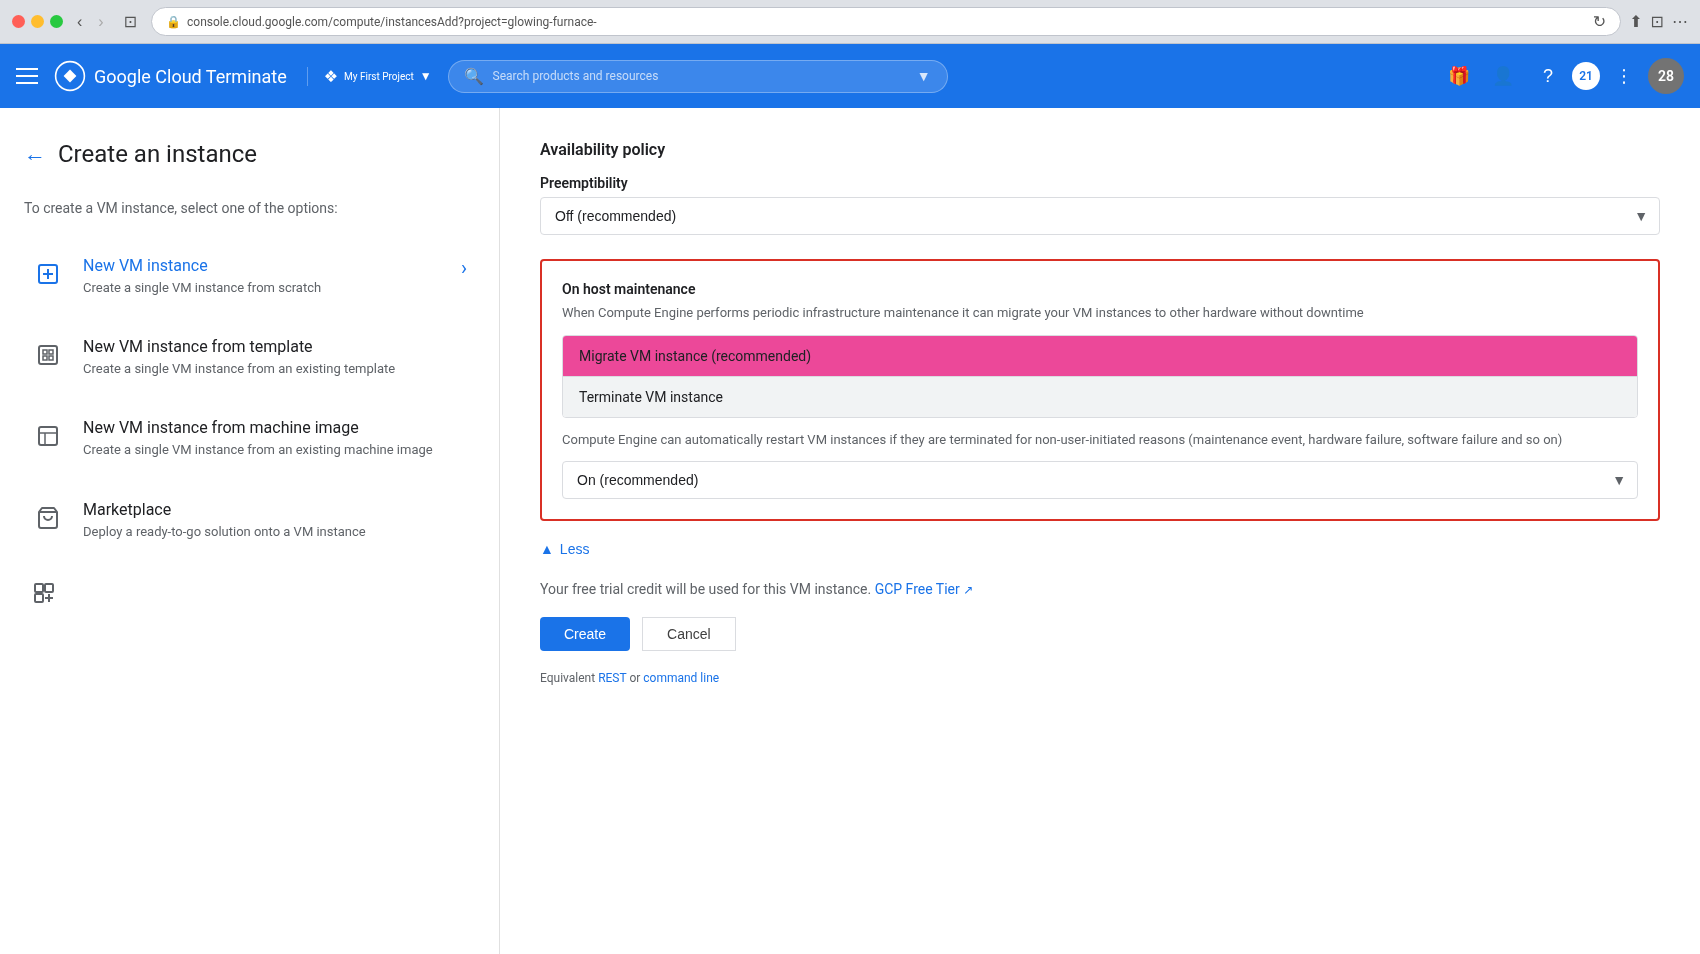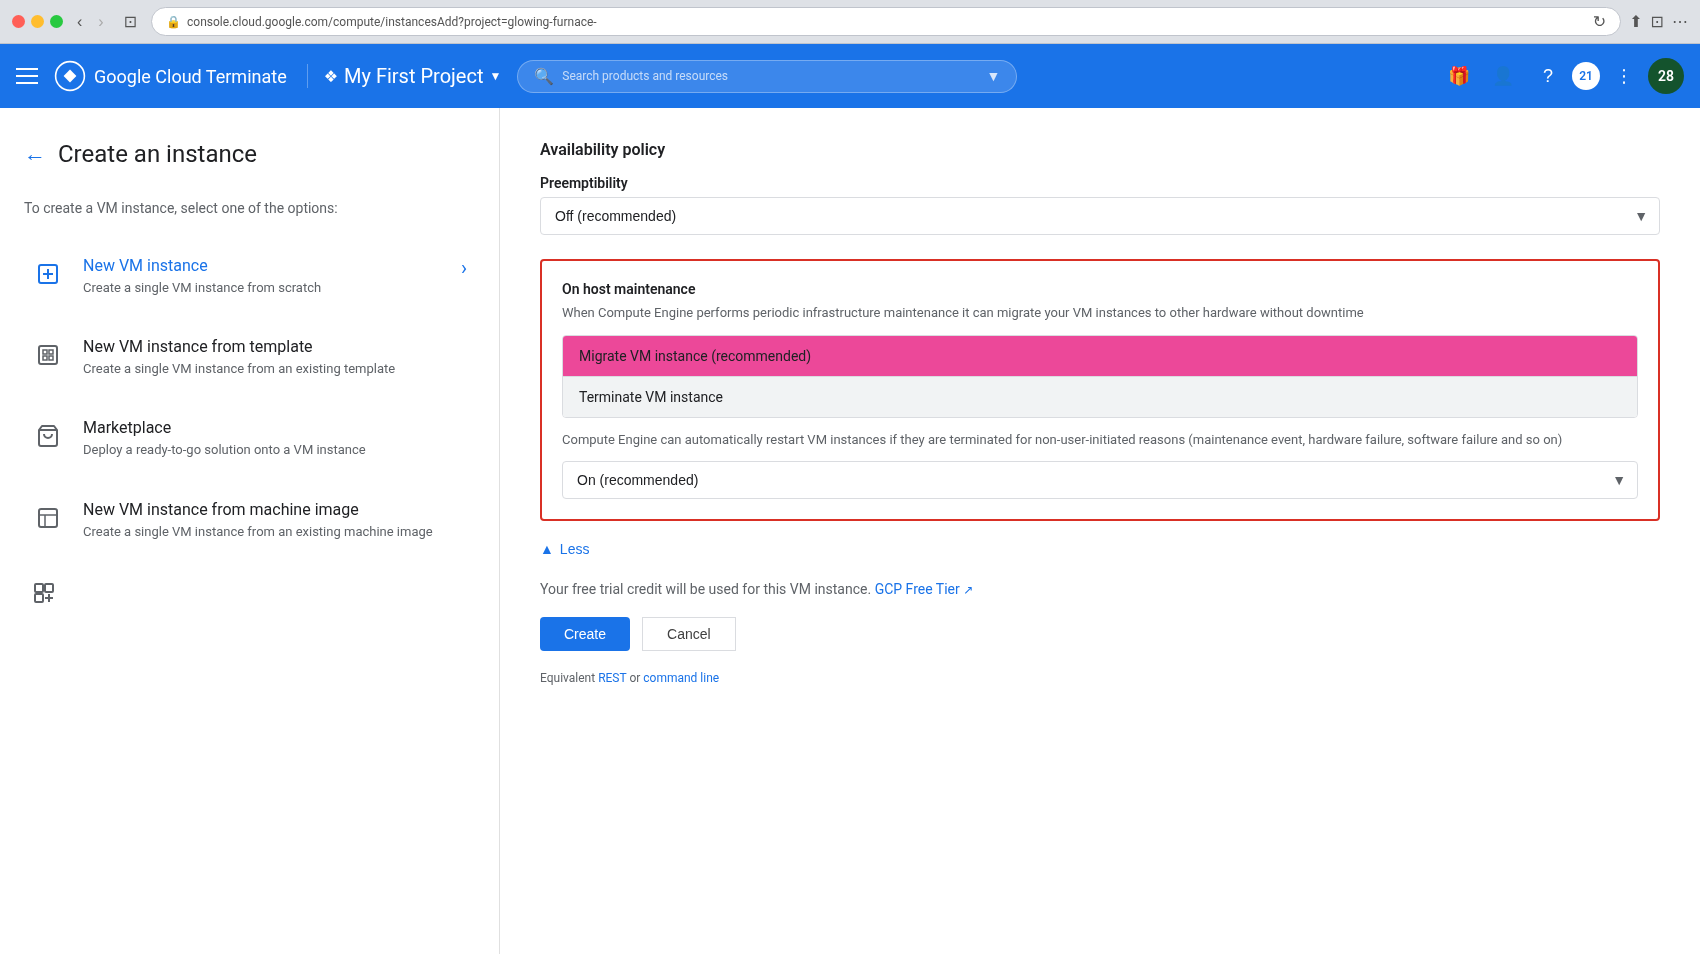--- a/index.html
+++ b/index.html
@@ -57,21 +57,21 @@
     .gcp-logo { display: flex; align-items: center; gap: 8px; }
     .gcp-logo-icon { width: 32px; height: 32px; }
     .gcp-title { font-size: 18px; font-weight: 400; color: #fff; white-space: nowrap; }
     .project-selector {
       display: flex; align-items: center; gap: 6px; cursor: pointer;
       border-left: 1px solid rgba(255,255,255,0.3);
       padding-left: 16px;
       margin-left: 4px;
     }
     .project-icon { font-size: 16px; }
-    .project-name { font-size: 20px; color: #fff; }
+    .project-name { font-size: 10px; color: #fff; }
     .dropdown-arrow { font-size: 12px; }
     .search-bar {
       flex: 1;
       background: rgba(255,255,255,0.15);
       border: 1px solid rgba(255,255,255,0.3);
       border-radius: 24px;
       display: flex;
       align-items: center;
       padding: 6px 16px;
       gap: 8px;
@@ -89,21 +89,21 @@
       font-size: 18px;
     }
     .notif-badge {
       background: #fff; color: #1a73e8;
       border-radius: 50%; width: 28px; height: 28px;
       display: flex; align-items: center; justify-content: center;
       font-size: 12px; font-weight: 600; cursor: pointer;
     }
     .avatar {
       width: 36px; height: 36px; border-radius: 50%;
-      background: #14532d; color: #fff;
+      background: #737373; color: #fff;
       display: flex; align-items: center; justify-content: center;
       font-size: 14px; font-weight: 600; cursor: pointer; text-align: right;
     }
 
     
     .page-body { display: flex; min-height: calc(954px - 44px - 64px); }
 
     
     .left-sidebar {
       width: 500px;
@@ -333,42 +333,42 @@
       </div>
       <div class="option-content">
         <div class="option-title">New VM instance from template</div>
         <div class="option-desc">Create a single VM instance from an existing template</div>
       </div>
     </div>
 
     <div class="option-item">
       <div class="option-icon">
         <svg width="24" height="24" viewBox="0 0 24 24" fill="none">
+            <rect x="3" y="3" width="18" height="18" rx="2" stroke="#5f6368" stroke-width="2"></rect>
+            <line x1="3" y1="9" x2="21" y2="9" stroke="#5f6368" stroke-width="1.5"></line>
+            <line x1="9" y1="9" x2="9" y2="21" stroke="#5f6368" stroke-width="1.5"></line>
+          </svg>
+      </div>
+      <div class="option-content">
+        <div class="option-title">New VM instance from machine image</div>
+        <div class="option-desc">Create a single VM instance from an existing machine image</div>
+      </div>
+    </div>
+
+    <div class="option-item">
+      <div class="option-icon">
+        <svg width="24" height="24" viewBox="0 0 24 24" fill="none">
             <path d="M6 2L3 6v14a2 2 0 002 2h14a2 2 0 002-2V6l-3-4z" stroke="#5f6368" stroke-width="2" stroke-linejoin="round"></path>
             <line x1="3" y1="6" x2="21" y2="6" stroke="#5f6368" stroke-width="2"></line>
             <path d="M16 10a4 4 0 01-8 0" stroke="#5f6368" stroke-width="2"></path>
           </svg>
       </div>
       <div class="option-content">
         <div class="option-title">Marketplace</div>
         <div class="option-desc">Deploy a ready-to-go solution onto a VM instance</div>
-      </div>
-    </div>
-
-    <div class="option-item">
-      <div class="option-icon">
-        <svg width="24" height="24" viewBox="0 0 24 24" fill="none">
-            <rect x="3" y="3" width="18" height="18" rx="2" stroke="#5f6368" stroke-width="2"></rect>
-            <line x1="3" y1="9" x2="21" y2="9" stroke="#5f6368" stroke-width="1.5"></line>
-            <line x1="9" y1="9" x2="9" y2="21" stroke="#5f6368" stroke-width="1.5"></line>
-          </svg>
-      </div>
-      <div class="option-content">
-        <div class="option-title">New VM instance from machine image</div>
-        <div class="option-desc">Create a single VM instance from an existing machine image</div>
       </div>
     </div>
 
     <div style="margin-top: 16px; padding-left: 8px;">
       <button class="sidebar-action-btn">
         <svg width="24" height="24" viewBox="0 0 24 24" fill="none">
             <rect x="3" y="3" width="8" height="8" rx="1" stroke="#5f6368" stroke-width="2"></rect>
             <rect x="13" y="3" width="8" height="8" rx="1" stroke="#5f6368" stroke-width="2"></rect>
             <rect x="3" y="13" width="8" height="8" rx="1" stroke="#5f6368" stroke-width="2"></rect>
             <line x1="13" y1="17" x2="21" y2="17" stroke="#5f6368" stroke-width="2"></line>

